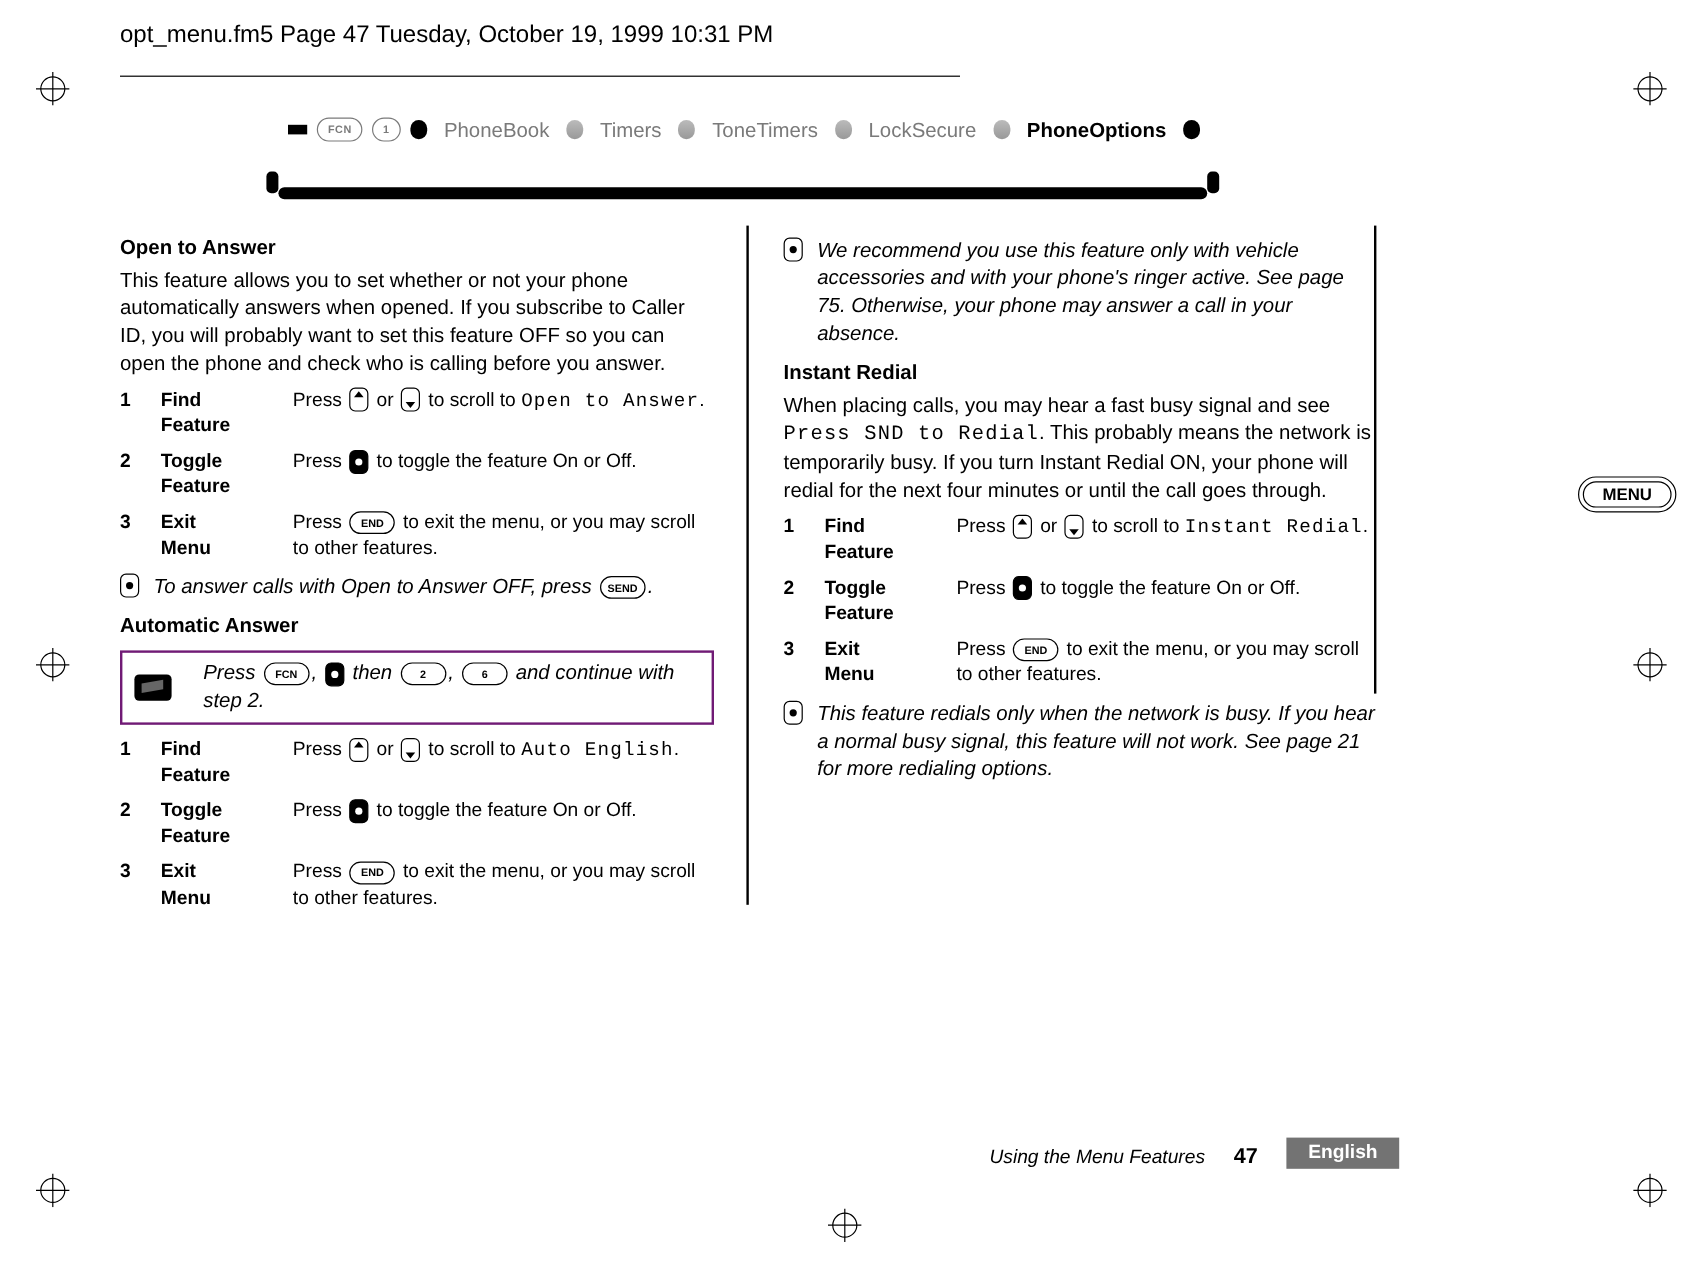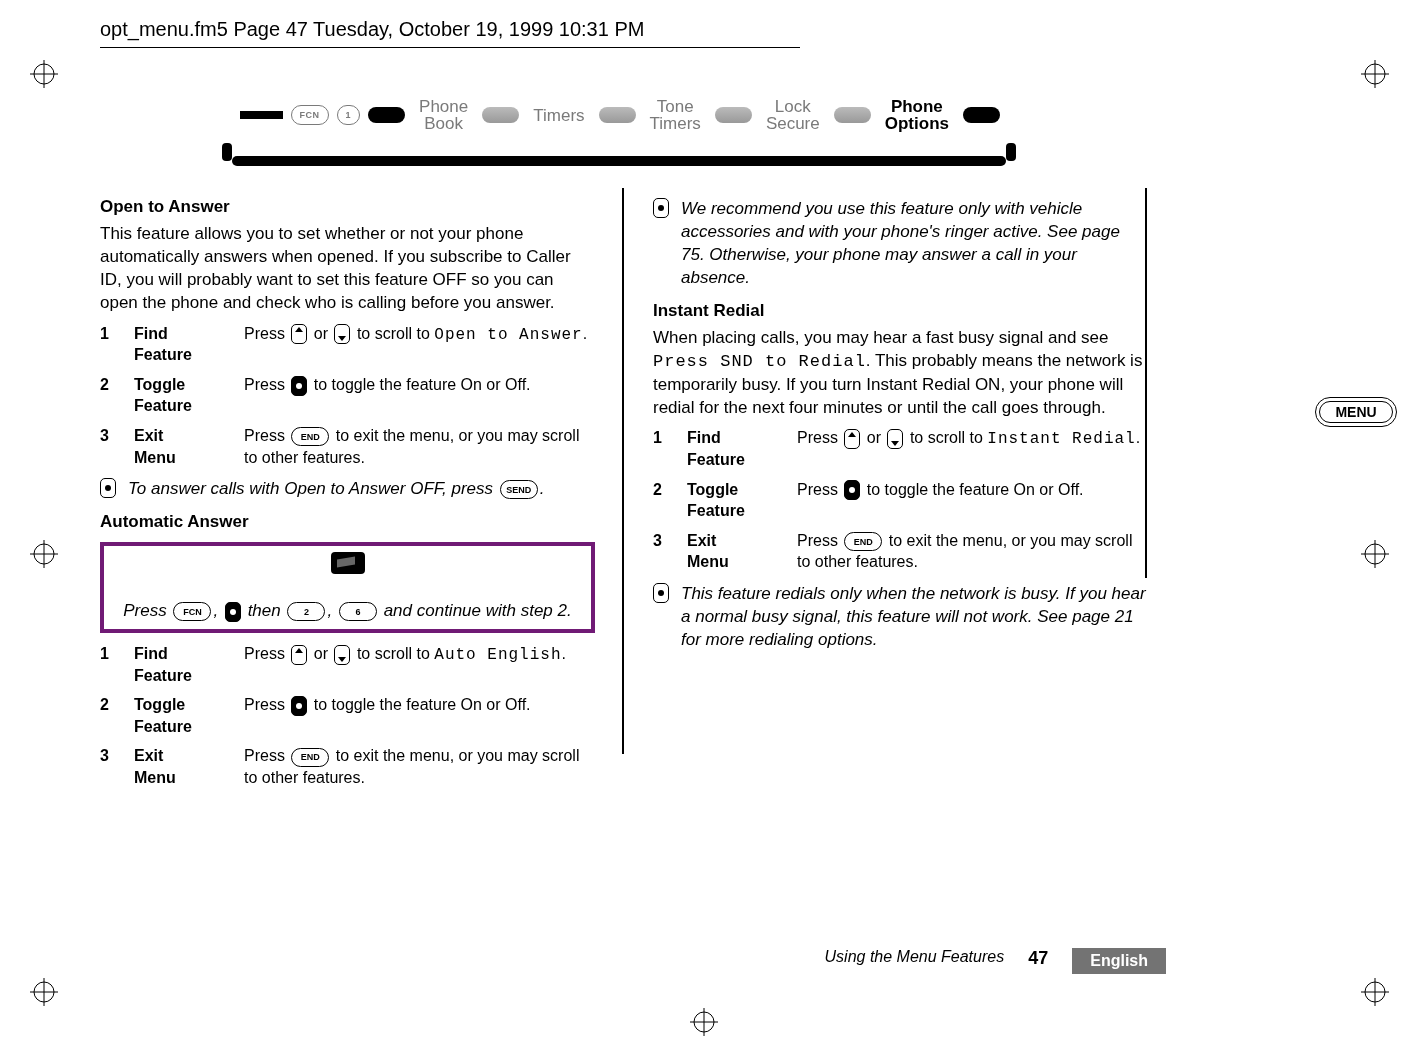--- a/index.html
+++ b/index.html
@@ -35,38 +35,38 @@
 
 .fm-header {
   position: absolute;
   top: 18px;
   left: 100px;
   width: 700px;
   font-size: 20px;
 }
 .fm-header .line {
   border-bottom: 1px solid #000;
-  padding-bottom: 6px;
+  padding-bottom: 22px;
 }
 
 
 .breadcrumb {
   position: absolute;
   top: 98px;
   left: 240px;
   width: 760px;
   display: flex;
   align-items: center;
   gap: 8px;
   font-size: 18px;
   color: #7a7a7a;
 }
 .bc-seg {
   display: flex;
-  flex-direction: column;
+  flex-direction: row;
   align-items: center;
   line-height: 1;
   padding: 0 6px;
 }
 .bc-seg .l1 { font-size: 17px; }
 .bc-seg .l2 { font-size: 17px; }
 .bc-seg.active { color: #000; font-weight: 700; }
 .bc-sep {
   width: 40px; height: 16px;
   background: linear-gradient(#bbb, #999);
@@ -167,29 +167,28 @@
 .step-text { flex: 1; font-size: 16px; }
 
 .note-row {
   display: flex;
   gap: 12px;
   margin: 10px 0;
 }
 .note-text { flex: 1; font-style: italic; font-size: 17px; }
 
 .shortcut-box {
-  border: 4px solid #701a75;
+  border: 2px solid #701a75;
   padding: 6px 10px;
   margin: 8px 0 10px 0;
   font-style: italic;
   font-size: 17px;
   display: flex;
   gap: 26px;
   align-items: center;
-  flex-direction: column;
 }
 .shortcut-icon {
   width: 34px; height: 22px;
   background: #000;
   border-radius: 4px;
   display: inline-block;
   position: relative;
 }
 .shortcut-icon::after {
   content: "";
@@ -266,21 +265,21 @@
 }
 
 
 .footer {
   position: absolute;
   bottom: 88px;
   left: 120px;
   width: 1046px;
   display: flex;
   justify-content: flex-end;
-  align-items: flex-start;
+  align-items: flex-end;
   gap: 24px;
   font-size: 16px;
 }
 .footer .title { font-style: italic; }
 .footer .page-num { font-weight: 700; font-size: 18px; }
 .footer .lang {
   background: #737373;
   color: #fff;
   padding: 4px 18px;
   font-weight: 700;

